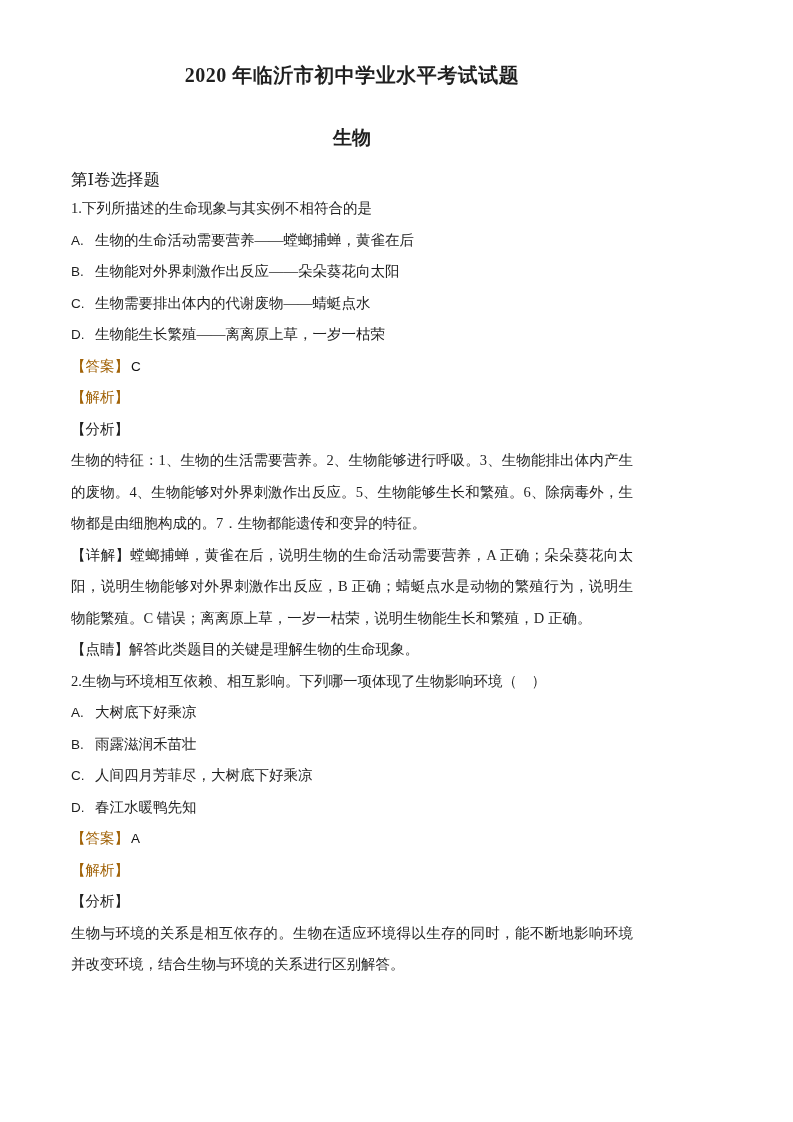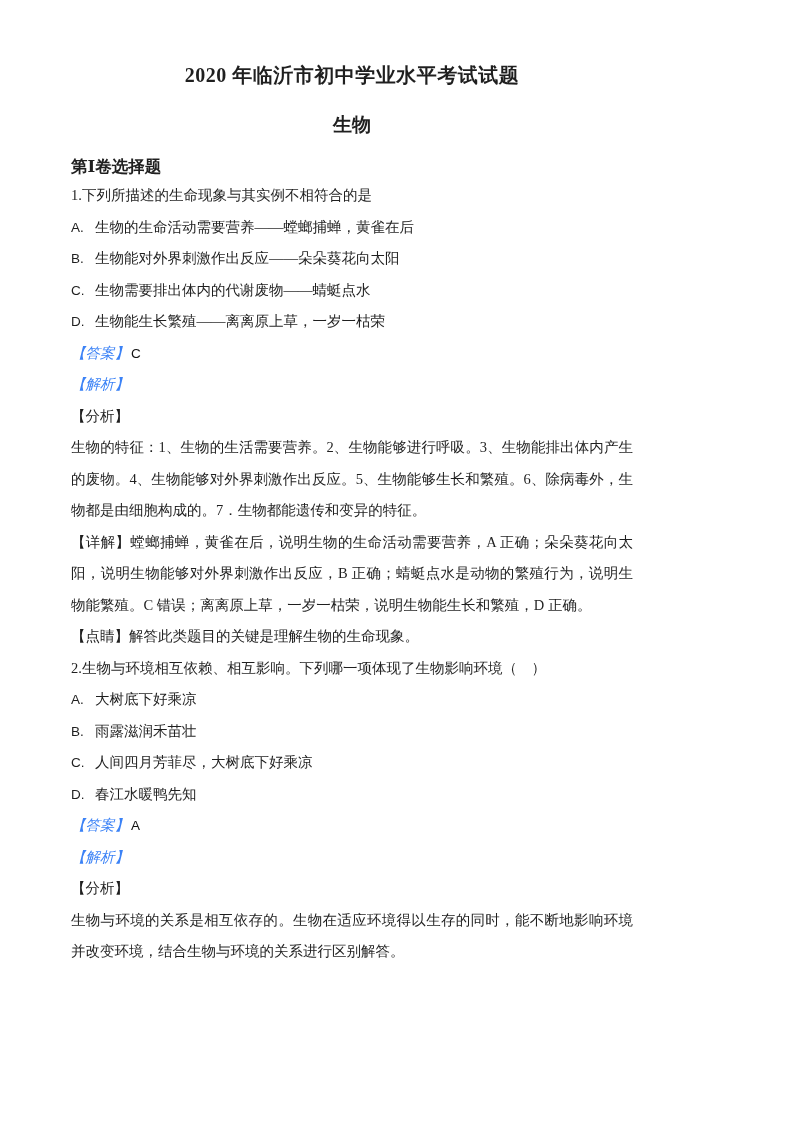--- a/index.html
+++ b/index.html
@@ -23,25 +23,25 @@
     font-size: 20px;
     font-weight: bold;
     line-height: 27px;
     letter-spacing: 0.5px;
   }
   .doc-subject {
     text-align: center;
     font-size: 19px;
     font-weight: bold;
     line-height: 24px;
-    margin-top: 24px;
+    margin-top: 37px;
   }
   .section-heading {
     font-size: 16.5px;
-    font-weight: bold;
+    font-weight: normal;
     line-height: 22px;
     margin-top: 19px;
   }
   .doc-body {
     margin-top: 2px;
     font-size: 14.5px;
   }
   .line {
     line-height: 31.5px;
   }
@@ -50,21 +50,21 @@
     text-align: justify;
     text-align-last: left;
   }
   .option-row { display: block; }
   .opt-label {
     font-family: "Liberation Sans", "DejaVu Sans", sans-serif;
     font-size: 13.5px;
     display: inline-block;
     min-width: 24px;
   }
-  .blue-label { color: #3b82f6; font-style: italic; }
+  .blue-label { color: #a16207; }
   .answer-value {
     font-family: "Liberation Sans", "DejaVu Sans", sans-serif;
     font-size: 13.5px;
     color: #111111;
     padding-left: 2px;
   }
 </style>
 </head>
 <body>
 

